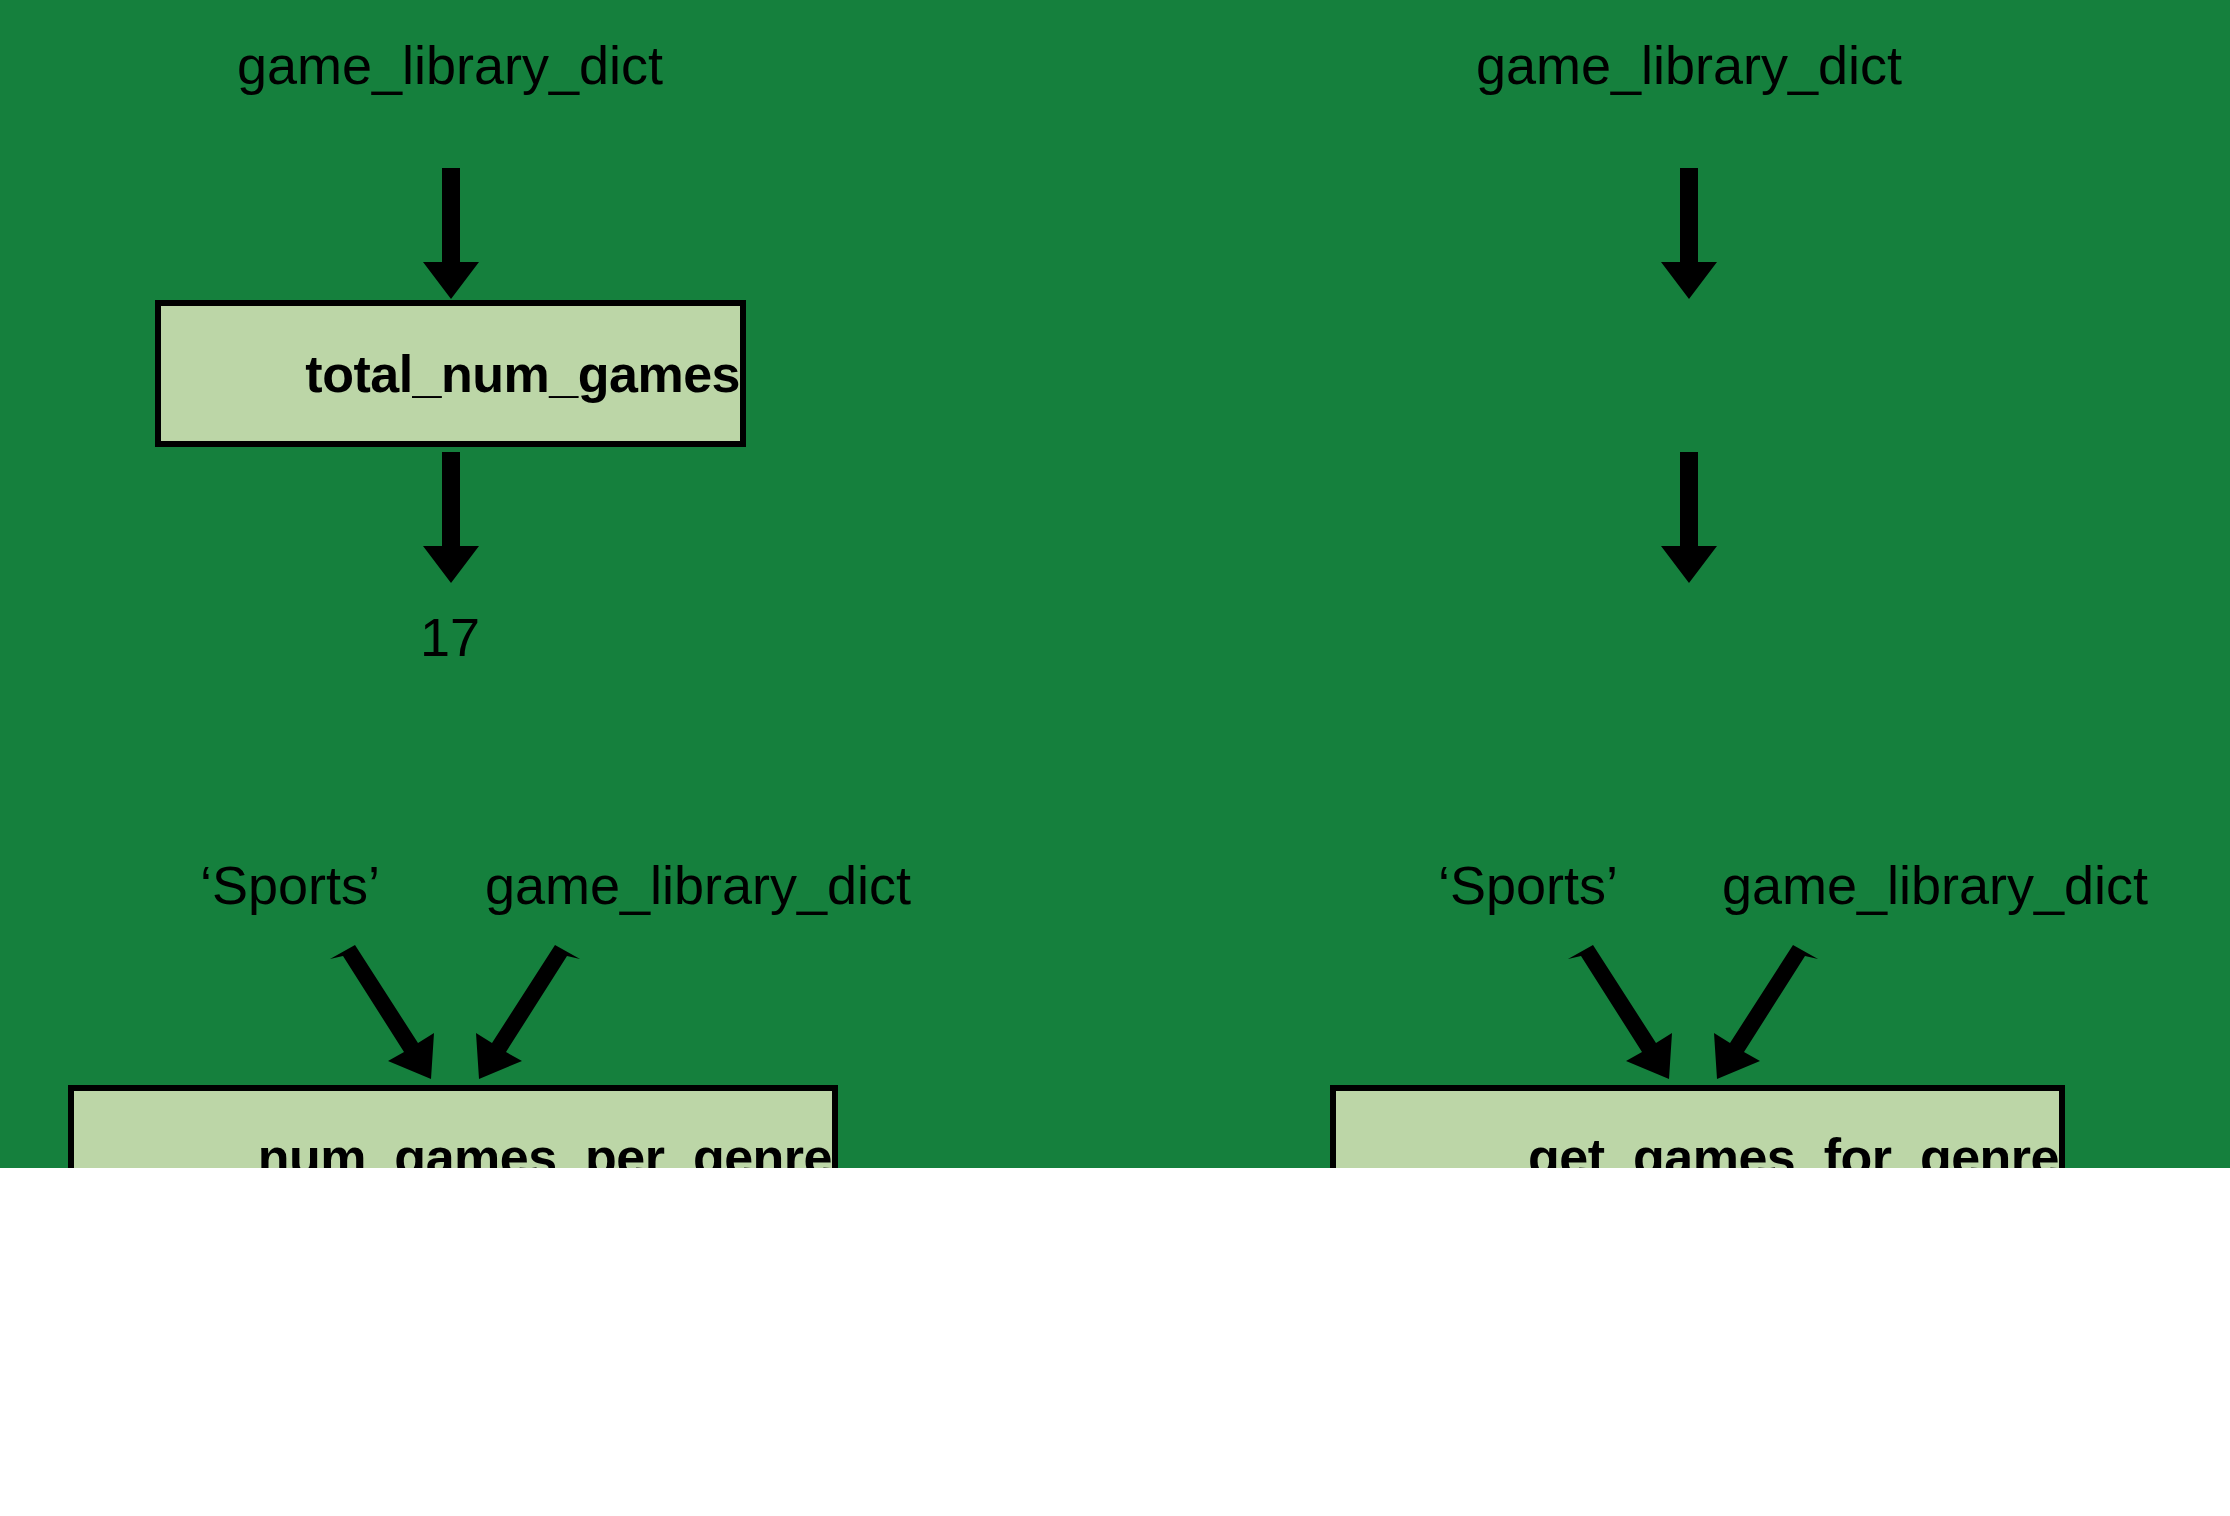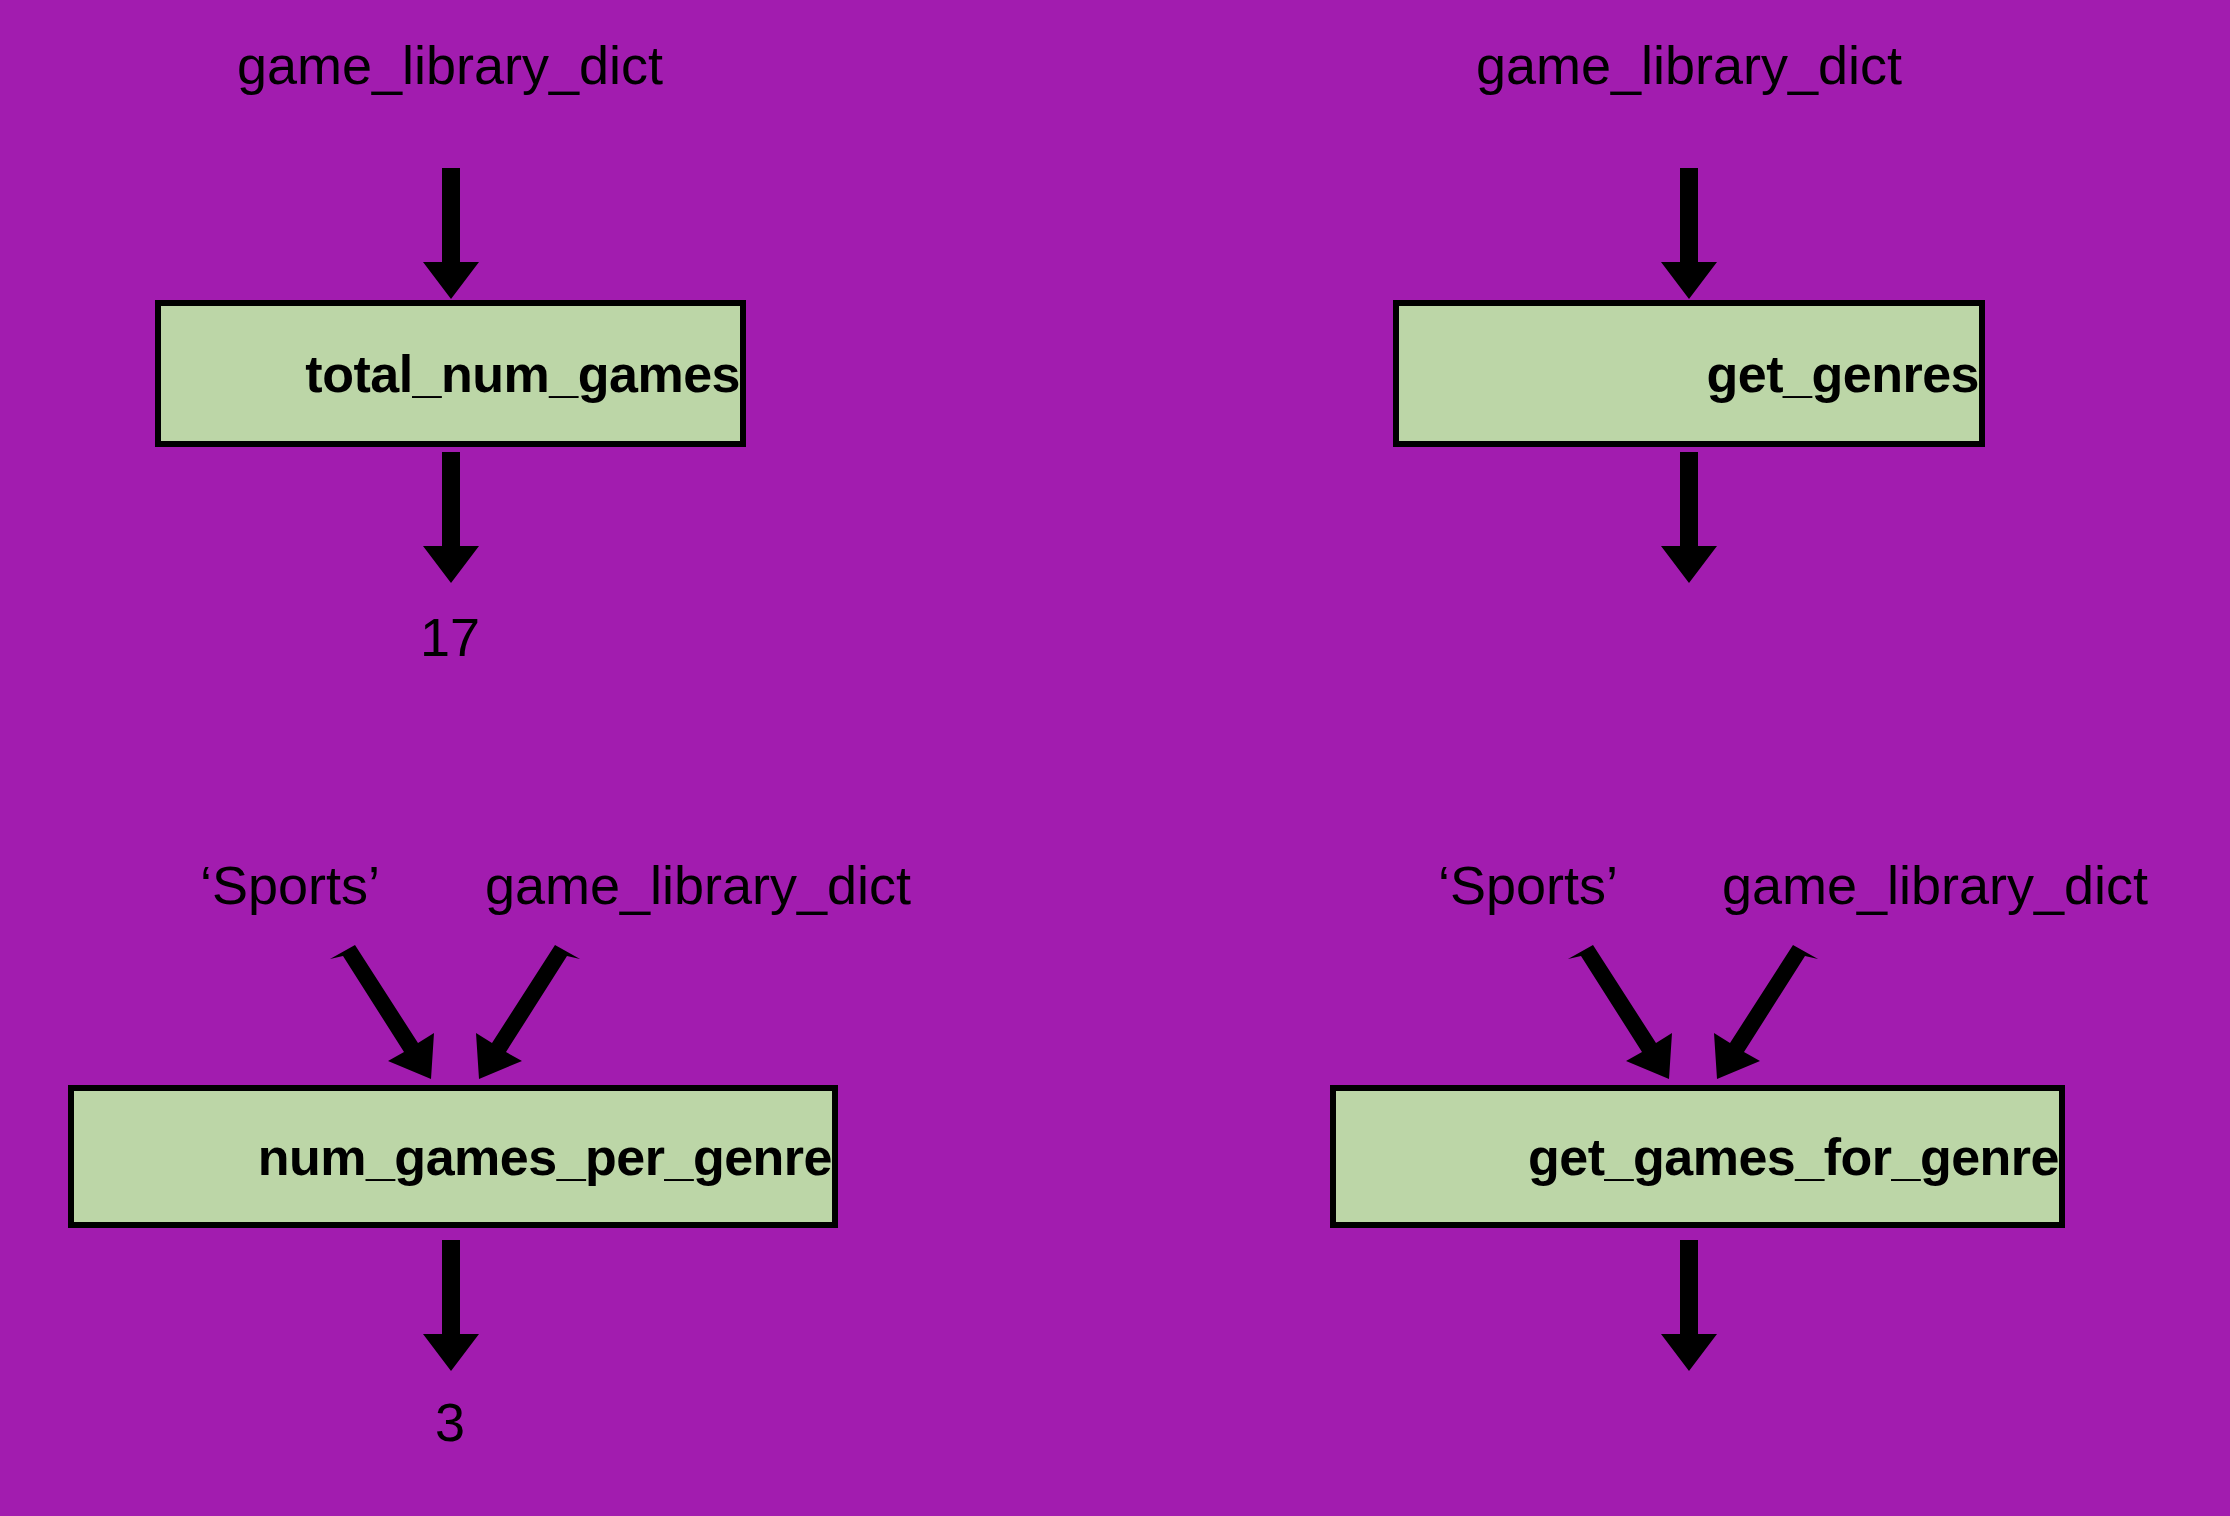--- a/index.html
+++ b/index.html
@@ -6,22 +6,22 @@
     margin: 0;
     padding: 0;
     background: #ffffff;
   }
   body {
     font-family: "Liberation Sans", sans-serif;
   }
   #canvas {
     position: relative;
     width: 2230px;
-    height: 1516px;
-    background: #a21caf;
+    height: 1168px;
+    background: #15803d;
     overflow: hidden;
   }
   .node-box {
     position: absolute;
     box-sizing: border-box;
     background: #bcd6a7;
     border: 6px solid #000000;
     display: flex;
     align-items: center;
     justify-content: flex-end;
@@ -75,23 +75,20 @@
   </svg>
 
   <div class="io-label center" style="left:450px; top:610px;">17</div>
 
   <div class="io-label center" style="left:1689px; top:38px;">game_library_dict</div>
 
   <svg class="arrow-svg" style="left:1660px; top:168px;" width="58" height="132" viewBox="0 0 58 132">
     <polygon class="arrow-shape" points="20,0 38,0 38,94 57,94 29,131 1,94 20,94"></polygon>
   </svg>
 
-  <div class="node-box" style="left:1393px; top:300px; width:592px; height:147px;">
-    <span class="node-label">get_genres</span>
-  </div>
 
   <svg class="arrow-svg" style="left:1660px; top:452px;" width="58" height="132" viewBox="0 0 58 132">
     <polygon class="arrow-shape" points="20,0 38,0 38,94 57,94 29,131 1,94 20,94"></polygon>
   </svg>
 
 
   <div class="io-label center" style="left:290px; top:858px;">‘Sports’</div>
 
   <div class="io-label center" style="left:698px; top:858px;">game_library_dict</div>
 

